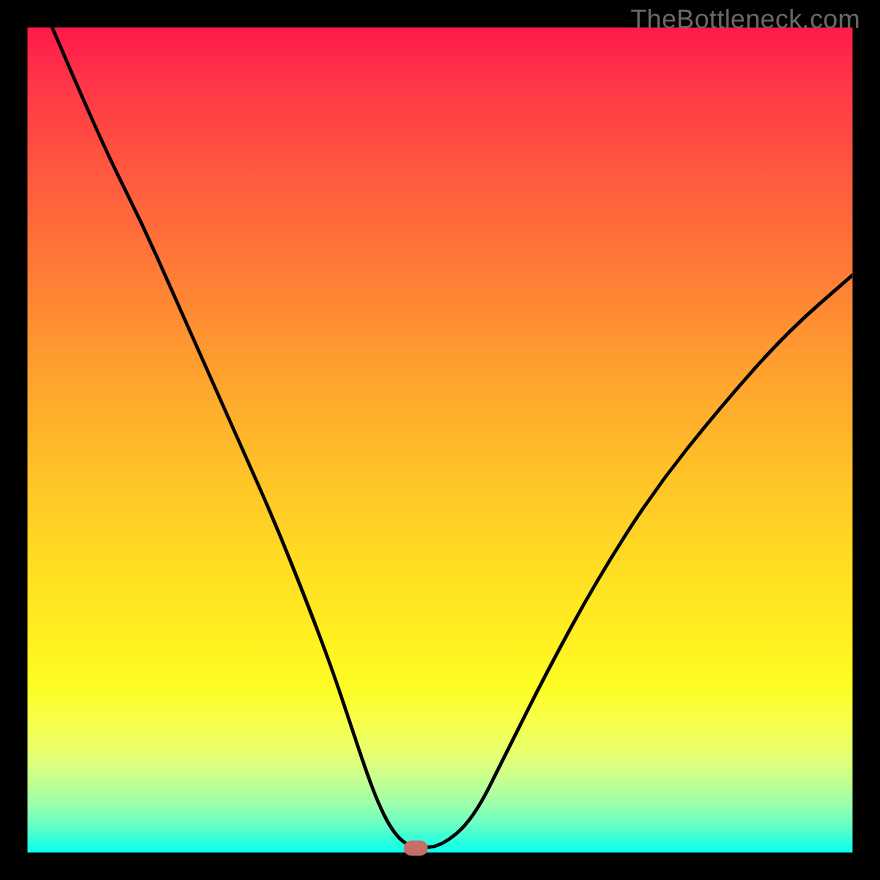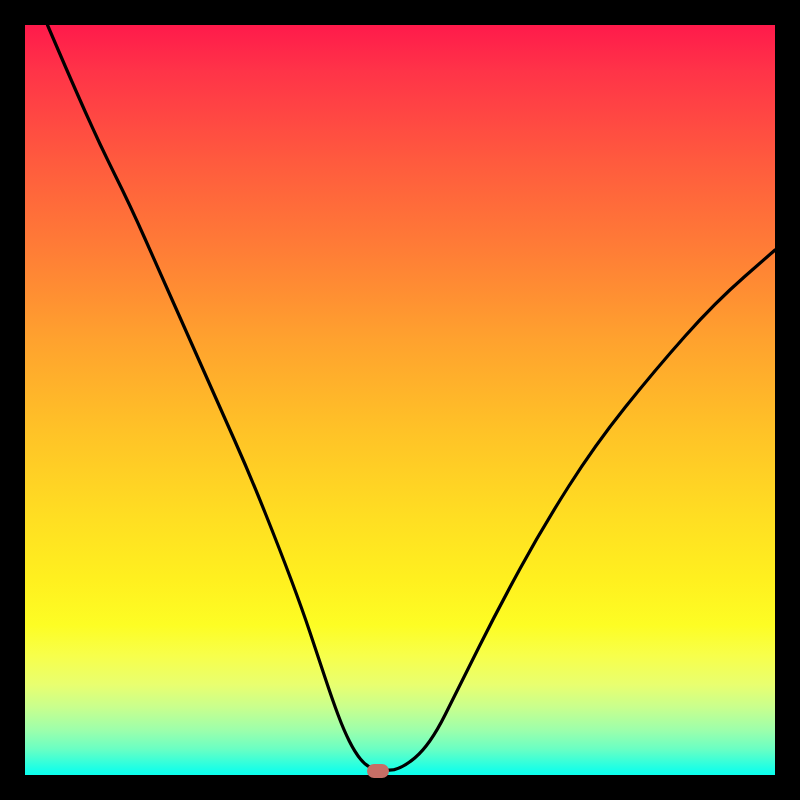--- a/index.html
+++ b/index.html
@@ -84,20 +84,21 @@
     border-radius: 8px;
     background: #c66e66;
     z-index: 4;
     transform: translate(-50%, -50%);
   }
 </style>
 </head>
 <body>
 
 <div class="frame">
+  <div class="watermark">TheBottleneck.com</div>
 
   <div class="plot"></div>
 
   <svg class="curve-layer" viewBox="0 0 750 750" preserveAspectRatio="none">
     <path id="curve-path" fill="none" stroke-width="3.2" stroke-linecap="round" stroke-linejoin="round" d="M 22.50 0.00 Q 22.50 0.00 33.75 26.25 Q 45.00 52.50 60.00 86.25 Q 75.00 120.00 90.00 150.00 Q 105.00 180.00 120.00 213.75 Q 135.00 247.50 150.00 281.25 Q 165.00 315.00 180.00 348.75 Q 195.00 382.50 210.00 416.25 Q 225.00 450.00 240.00 487.50 Q 255.00 525.00 266.25 555.00 Q 277.50 585.00 285.00 607.50 Q 292.50 630.00 300.00 652.50 Q 307.50 675.00 313.13 690.00 Q 318.75 705.00 324.38 716.25 Q 330.00 727.50 335.63 734.25 Q 341.25 741.00 346.88 742.88 Q 352.50 744.75 363.75 745.13 Q 375.00 745.50 390.00 732.75 Q 405.00 720.00 420.00 690.00 Q 435.00 660.00 453.75 622.50 Q 472.50 585.00 495.00 543.75 Q 517.50 502.50 543.75 461.25 Q 570.00 420.00 600.00 382.50 Q 630.00 345.00 660.00 311.25 Q 690.00 277.50 720.00 251.25 T 750.00 225.00" stroke="#000000"></path>
   </svg>
 
   <div id="marker" class="marker" style="left: 377.5px; top: 770.5px; background: rgb(198, 110, 102);"></div>
 </div>
 

